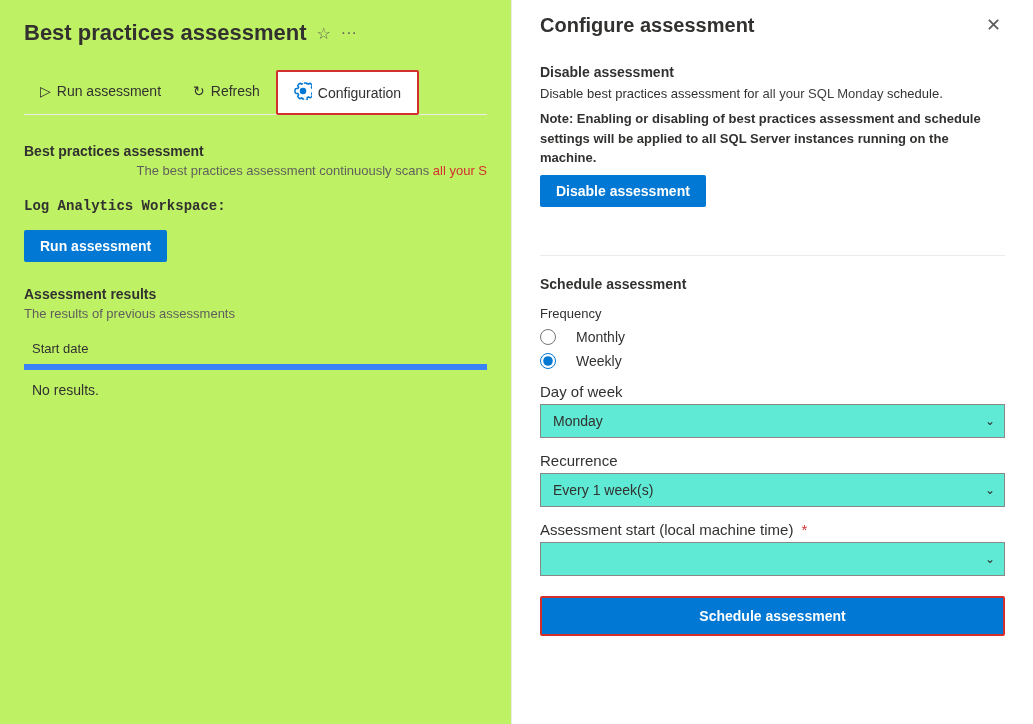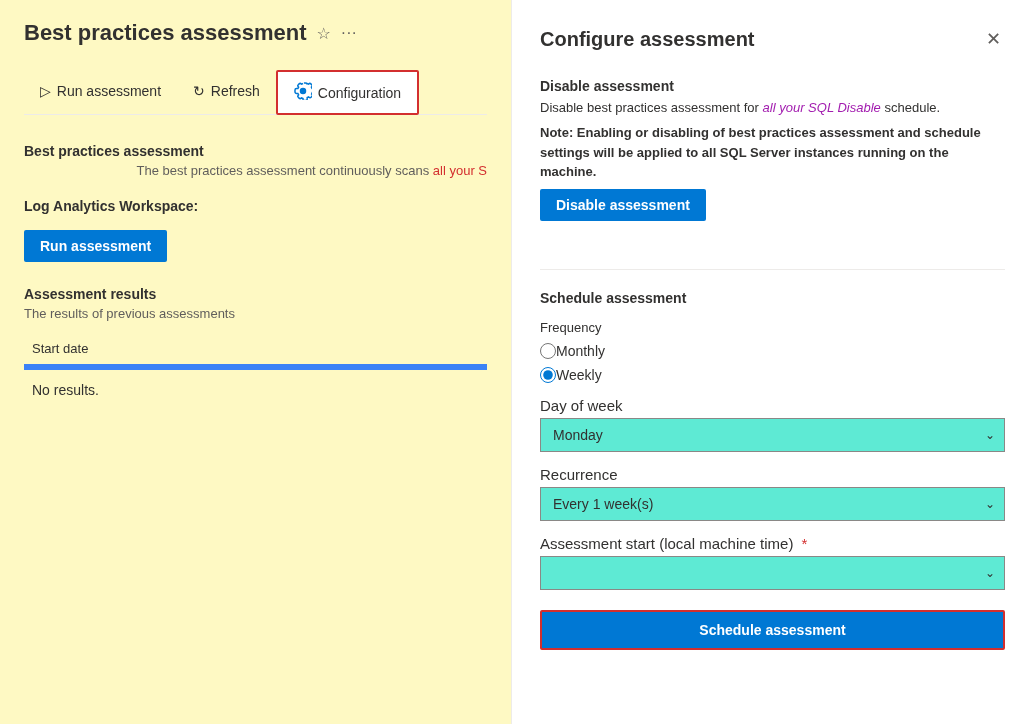--- a/index.html
+++ b/index.html
@@ -11,21 +11,21 @@
       display: flex;
       width: 1033px;
       height: 724px;
       overflow: hidden;
     }
 
     
     .left-panel {
       width: 512px;
       padding: 20px 24px;
-      background: #fef9c3;
+      background: #bef264;
       border-right: 1px solid #edebe9;
       flex-shrink: 0;
       overflow-y: auto;
     }
 
     .page-title-row {
       display: flex;
       align-items: center;
       gap: 10px;
       margin-bottom: 24px;
@@ -94,20 +94,21 @@
     }
 
     .section-desc .highlight {
       color: #d32f2f;
     }
 
     .label-bold {
       font-weight: 600;
       margin-bottom: 16px;
       display: block;
+      font-family: Liberation Mono, monospace;
     }
 
     .button-row {
       display: flex;
       gap: 12px;
       margin-bottom: 24px;
     }
 
     .btn-primary {
       background: #0078d4;
@@ -146,21 +147,21 @@
 
     .table-row-empty {
       padding: 12px 8px;
       font-size: 14px;
       color: #323130;
     }
 
     
     .right-panel {
       flex: 1;
-      padding: 24px 28px;
+      padding: 10px 28px;
       background: #fff;
       overflow-y: auto;
       position: relative;
     }
 
     .panel-header {
       display: flex;
       justify-content: space-between;
       align-items: center;
       margin-bottom: 24px;
@@ -191,22 +192,21 @@
       margin-bottom: 6px;
     }
 
     .disable-desc {
       font-size: 13px;
       color: #323130;
       margin-bottom: 8px;
     }
 
     .disable-desc .link {
-      color: #a21caf;
-      font-style: italic;
+      color: #404040;
     }
 
     .note-text {
       font-size: 13px;
       font-weight: 700;
       color: #323130;
       margin-bottom: 7px;
       line-height: 1.5;
     }
 
@@ -240,21 +240,21 @@
       margin-bottom: 8px;
     }
 
     .radio-group {
       margin-bottom: 14px;
     }
 
     .radio-option {
       display: flex;
       align-items: flex-start;
-      gap: 0;
+      gap: 20px;
       margin-bottom: 8px;
       cursor: pointer;
     }
 
     .radio-option input[type="radio"] {
       accent-color: #0078d4;
       width: 16px;
       height: 16px;
       cursor: pointer;
     }
@@ -376,21 +376,21 @@
 
 <div class="right-panel">
   <div class="panel-header">
     <span class="panel-title">Configure assessment</span>
     <button class="close-btn">✕</button>
   </div>
 
   <div class="disable-section">
     <div class="disable-title">Disable assessment</div>
     <div class="disable-desc">
-      <span>Disable best practices assessment for </span><span class="link">all your</span><span> </span><span class="link">SQL Disable</span><span> schedule.</span>
+      <span>Disable best practices assessment for </span><span class="link">all your</span><span> </span><span class="link">SQL Monday</span><span> schedule.</span>
     </div>
     <div class="note-text">
       <span>Note: Enabling or disabling of best practices assessment and schedule settings will be applied to all SQL Server instances running on the machine.</span>
     </div>
     <button class="btn-disable">Disable assessment</button>
   </div>
 
   <hr class="divider">
 
   <div class="schedule-config">

